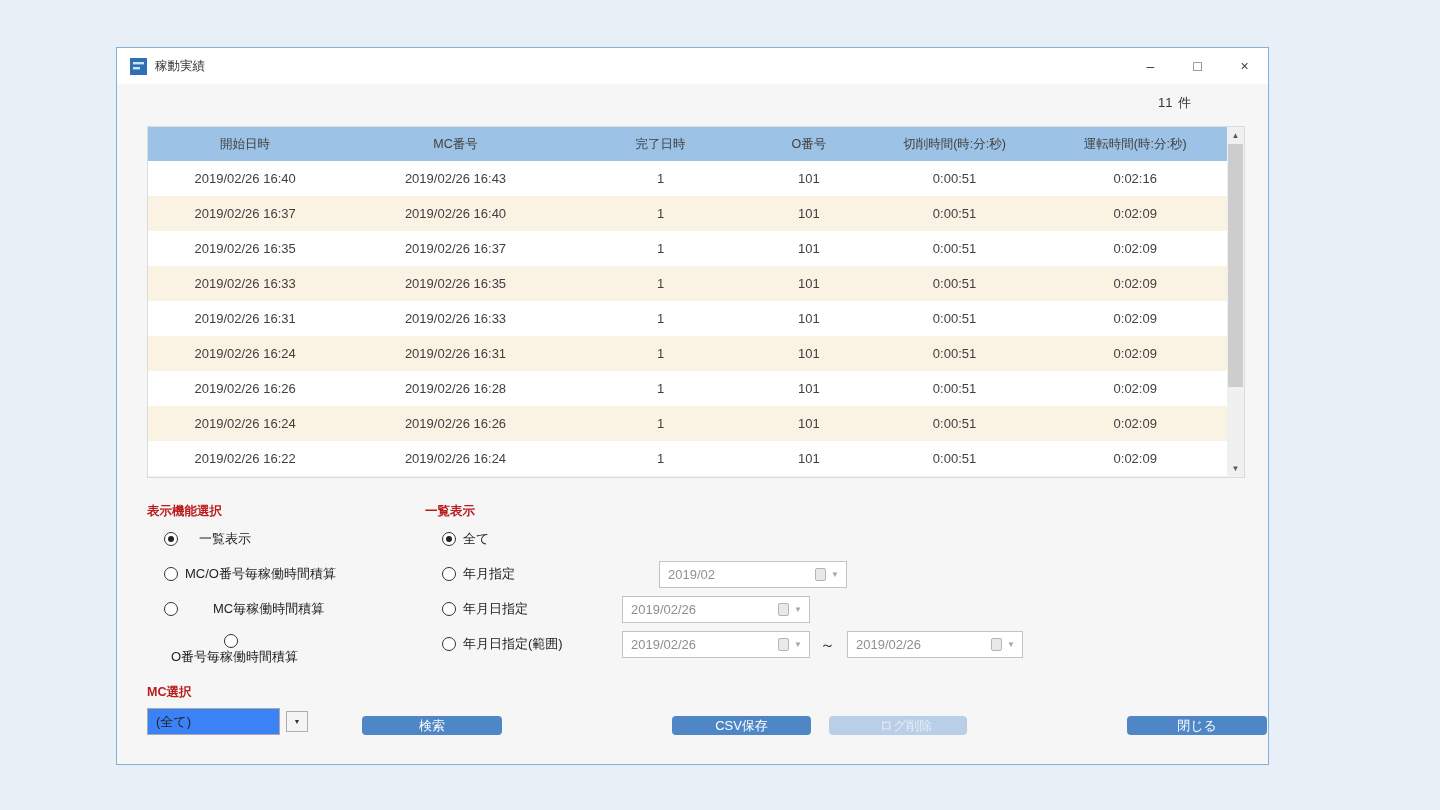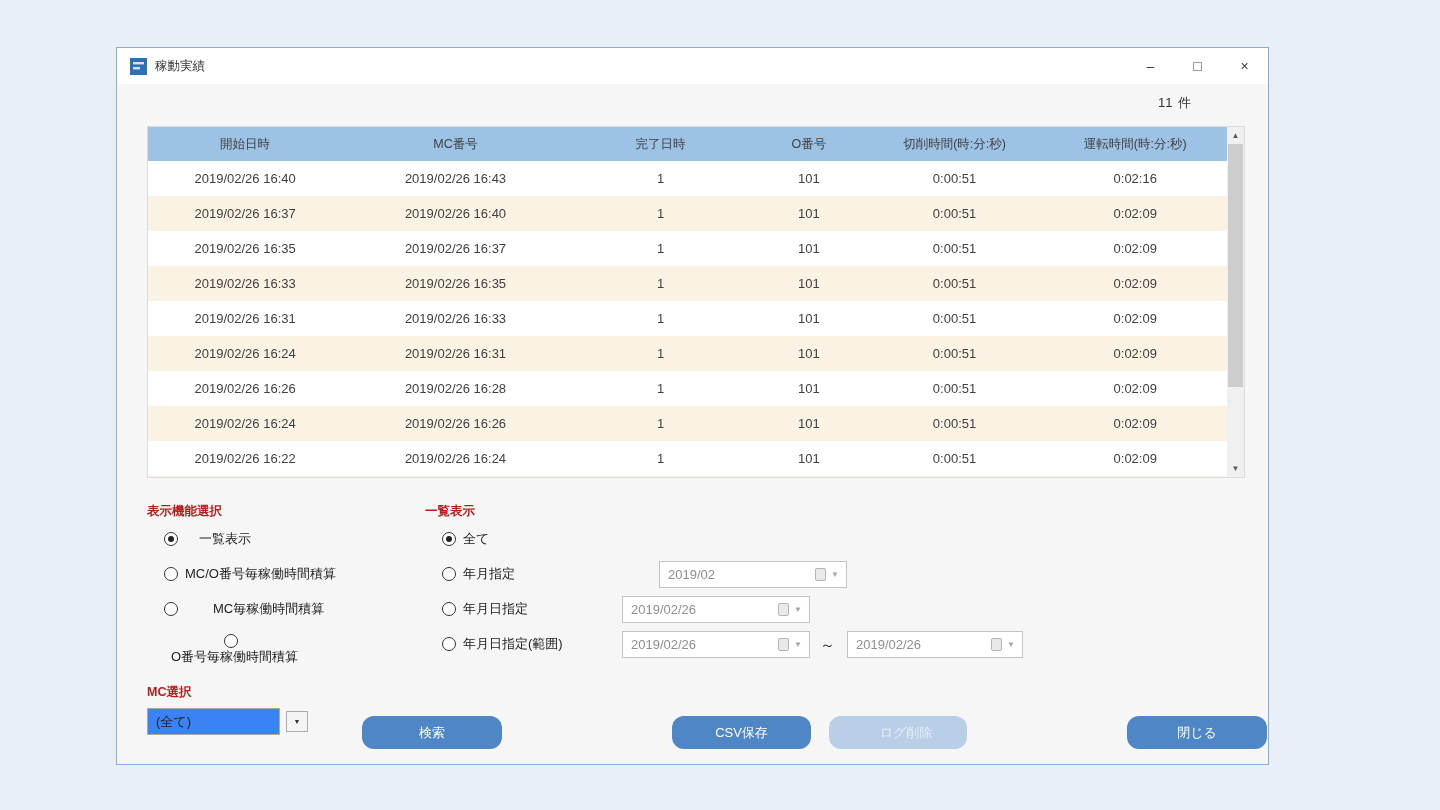--- a/index.html
+++ b/index.html
@@ -65,23 +65,23 @@
 
   
   .combo-box { position:absolute; left:30px; top:660px; width:133px; height:27px; background:#3b82f6;
                border:1px solid #a9a9a9; display:flex; align-items:center; }
   .combo-text { padding-left:8px; font-size:13px; color:#222; }
   .combo-arrow-btn { position:absolute; left:169px; top:663px; width:22px; height:21px; background:#f4f4f4;
                border:1px solid #adadad; display:flex; align-items:center; justify-content:center;
                font-size:7px; color:#333; }
 
   
-  .btn { position:absolute; top:668px; height:33px; background:#4e86c6; color:#fff; border:none;
+  .btn { position:absolute; top:668px; height:19px; background:#4e86c6; color:#fff; border:none;
          font-size:13px; font-family:inherit; display:flex; align-items:center; justify-content:center;
-         cursor:pointer; border-radius:12px; }
+         cursor:pointer; border-radius:4px; }
   .btn.disabled { background:#b9cfe7; color:#e4edf7; cursor:default; }
   .btn-search { left:245px; width:140px; }
   .btn-csv { left:555px; width:139px; }
   .btn-logdel { left:712px; width:138px;padding-left:16px; }
   .btn-close { left:1010px; width:140px; }
 </style>
 </head>
 <body>
 
 <div class="window">

